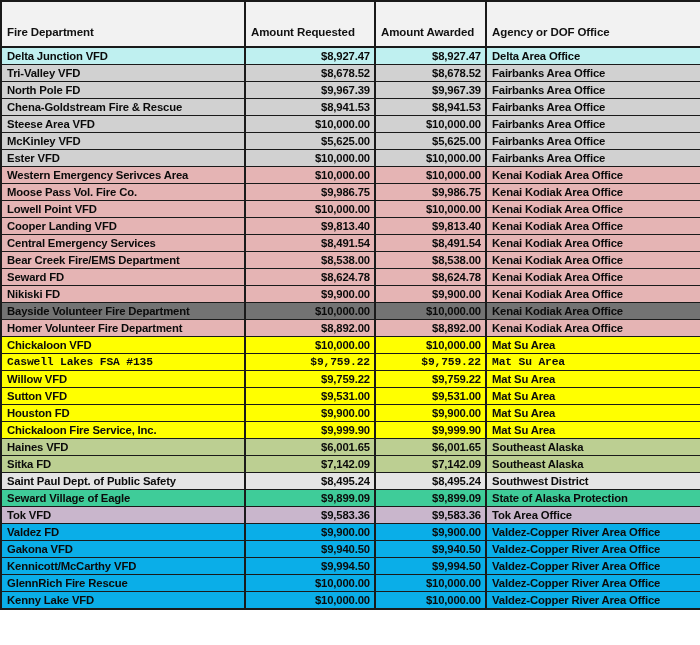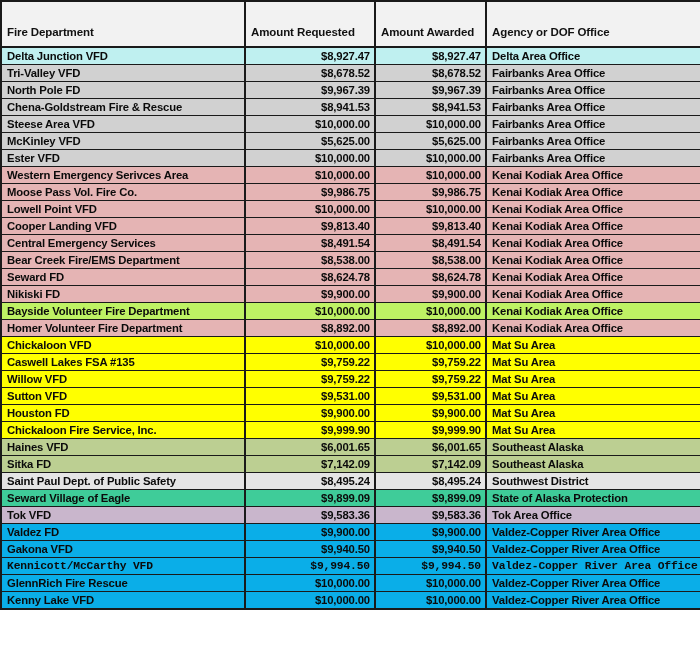--- a/index.html
+++ b/index.html
@@ -177,39 +177,39 @@
           <td class="req num">$8,624.78</td>
           <td class="awd num">$8,624.78</td>
           <td class="agency">Kenai Kodiak Area Office</td>
         </tr>
         <tr style="background: rgb(229, 180, 180);">
           <td class="dept">Nikiski FD</td>
           <td class="req num">$9,900.00</td>
           <td class="awd num">$9,900.00</td>
           <td class="agency">Kenai Kodiak Area Office</td>
         </tr>
-        <tr style="background: #bef264;">
+        <tr style="background: #737373;">
           <td class="dept">Bayside Volunteer Fire Department</td>
           <td class="req num">$10,000.00</td>
           <td class="awd num">$10,000.00</td>
           <td class="agency">Kenai Kodiak Area Office</td>
         </tr>
         <tr style="background: rgb(229, 180, 180);">
           <td class="dept">Homer Volunteer Fire Department</td>
           <td class="req num">$8,892.00</td>
           <td class="awd num">$8,892.00</td>
           <td class="agency">Kenai Kodiak Area Office</td>
         </tr>
         <tr style="background: rgb(255, 255, 0);">
           <td class="dept">Chickaloon VFD</td>
           <td class="req num">$10,000.00</td>
           <td class="awd num">$10,000.00</td>
           <td class="agency">Mat Su Area</td>
         </tr>
-        <tr style="background: rgb(255, 255, 0);">
+        <tr style="background: rgb(255, 255, 0); font-family: Liberation Mono, monospace;">
           <td class="dept">Caswell Lakes FSA #135</td>
           <td class="req num">$9,759.22</td>
           <td class="awd num">$9,759.22</td>
           <td class="agency">Mat Su Area</td>
         </tr>
         <tr style="background: rgb(255, 255, 0);">
           <td class="dept">Willow VFD</td>
           <td class="req num">$9,759.22</td>
           <td class="awd num">$9,759.22</td>
           <td class="agency">Mat Su Area</td>
@@ -267,21 +267,21 @@
           <td class="req num">$9,900.00</td>
           <td class="awd num">$9,900.00</td>
           <td class="agency">Valdez-Copper River Area Office</td>
         </tr>
         <tr style="background: rgb(10, 174, 232);">
           <td class="dept">Gakona VFD</td>
           <td class="req num">$9,940.50</td>
           <td class="awd num">$9,940.50</td>
           <td class="agency">Valdez-Copper River Area Office</td>
         </tr>
-        <tr style="background: rgb(10, 174, 232); font-family: Liberation Mono, monospace;">
+        <tr style="background: rgb(10, 174, 232);">
           <td class="dept">Kennicott/McCarthy VFD</td>
           <td class="req num">$9,994.50</td>
           <td class="awd num">$9,994.50</td>
           <td class="agency">Valdez-Copper River Area Office</td>
         </tr>
         <tr style="background: rgb(10, 174, 232);">
           <td class="dept">GlennRich Fire Rescue</td>
           <td class="req num">$10,000.00</td>
           <td class="awd num">$10,000.00</td>
           <td class="agency">Valdez-Copper River Area Office</td>

